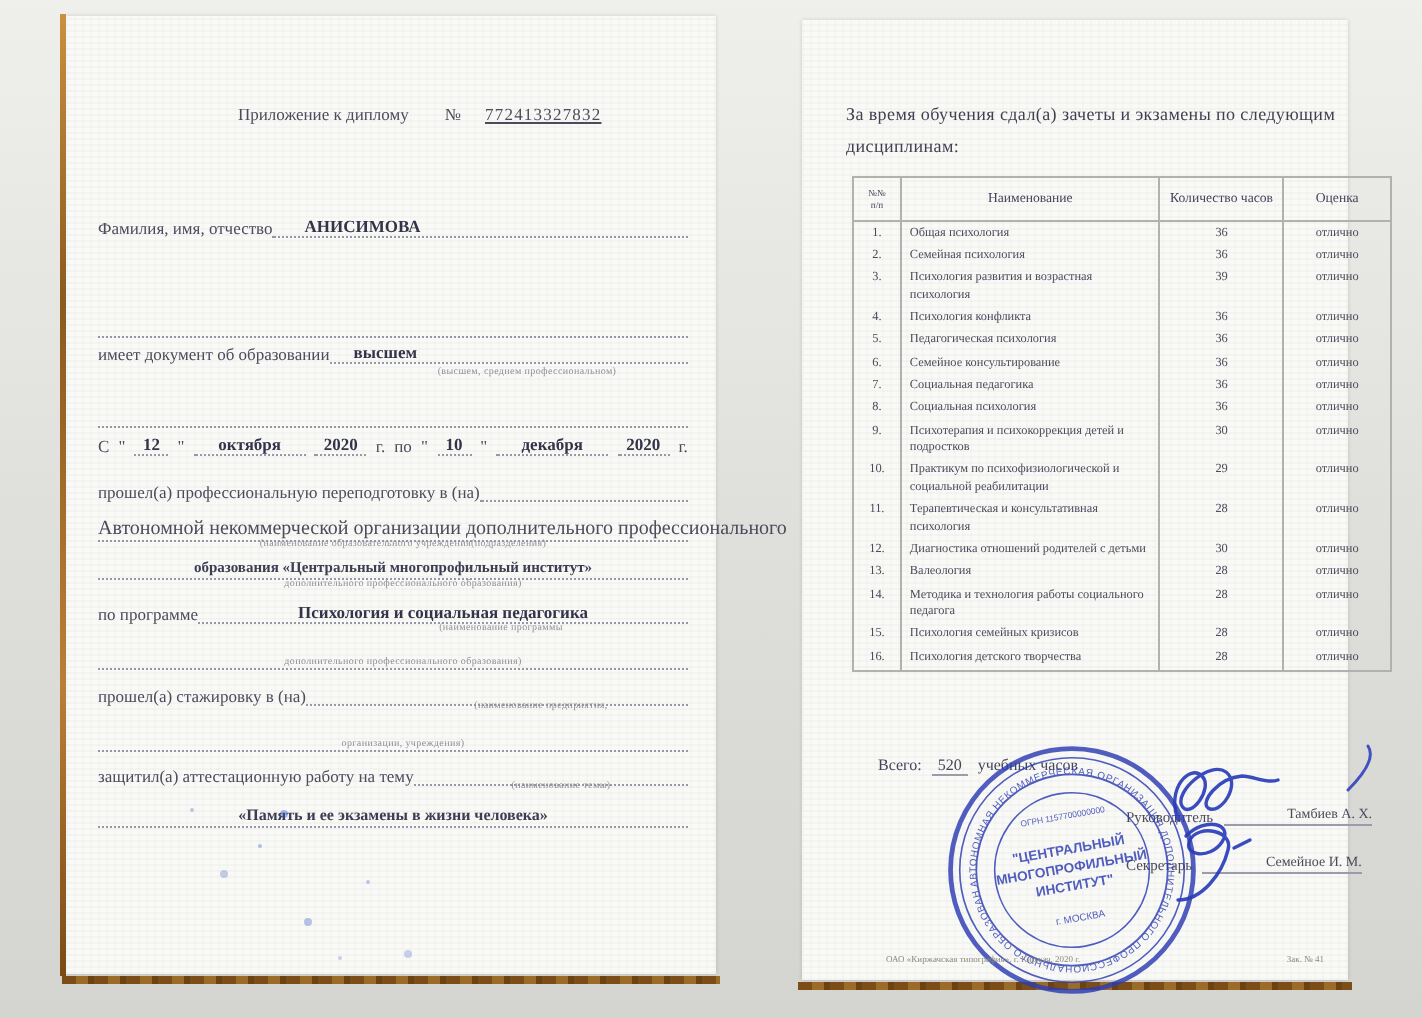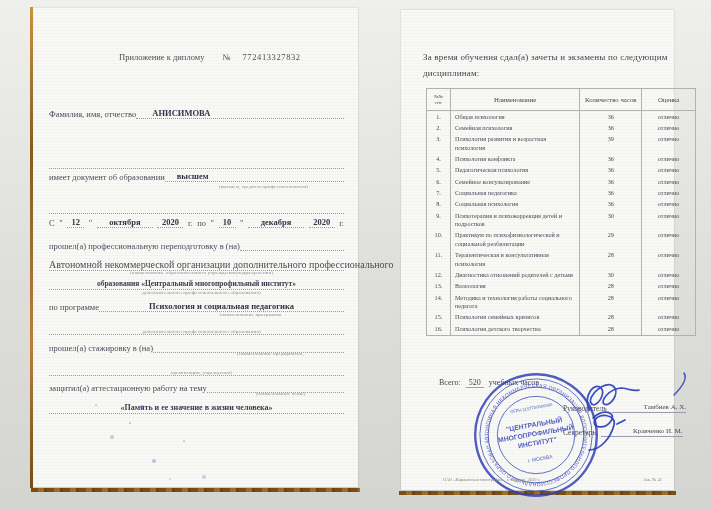--- a/index.html
+++ b/index.html
@@ -24,21 +24,21 @@
          font-size: 8.5px; color: #4b4b5c; white-space: nowrap; }
   .lbl { flex: 0 0 auto; }
   .slot { border-bottom: 1px dotted #9797a8; min-height: 11px; }
   .grow { flex: 1 1 auto; }
   .val { font-weight: 700; color: #333349; }
   .cap { position: absolute; font-size: 5px; color: #8d8d99; letter-spacing: .2px; text-align: center; }
   .center { text-align: center; }
 
   .appendix { top: 44px; padding-left: 70px; }
   .appendix .no { margin-left: 18px; }
-  .appendix .num { margin-left: 12px; letter-spacing: .6px; }
+  .appendix .num { margin-left: 12px; letter-spacing: .6px; text-decoration: underline; }
 
   .r-name   { top: 100px; }  .r-name .slot { padding-left: 16px; }
   .r-given  { top: 124px; }
   .r-empty1 { top: 150px; }
   .r-edu    { top: 163px; }  .r-edu .slot { padding-left: 12px; }
   .cap-edu  { top: 176px; left: 150px; right: 14px; }
   .r-empty2 { top: 195px; }
   .r-period { top: 209px; justify-content: space-between; }
   .r-period .slot { text-align: center; }
   .slot-day { min-width: 17px; }
@@ -186,21 +186,21 @@
         <span class="slot grow"></span>
       </div>
     <div class="cap cap-int2">организации, учреждения)</div>
 
     <div class="row r-thesis">
       <span class="lbl">защитил(а) аттестационную работу на тему</span>
       <span class="slot grow"></span>
     </div>
     <div class="cap cap-th">(наименование темы)</div>
     <div class="row r-theme">
-      <span class="slot grow center">«Память и ее значение в жизни человека»</span>
+      <span class="slot grow center">«Память и ее экзамены в жизни человека»</span>
     </div>
 
     <div class="specks"></div>
   </div>
 
   <div class="page page-right">
     <div class="bottomstrip"></div>
     <div class="texture"></div>
 
     <div class="intro">
@@ -325,21 +325,21 @@
       <span class="tval">520</span>
       <span>учебных часов</span>
     </div>
 
     <div class="sig-row sig-dir">
       <span>Руководитель</span>
       <span class="sig-line">Тамбиев А. Х.</span>
     </div>
     <div class="sig-row sig-sec">
       <span>Секретарь</span>
-      <span class="sig-line">Кравченко И. М.</span>
+      <span class="sig-line">Семейное И. М.</span>
     </div>
 
     <svg class="sig-svg svg-dir" width="66" height="40" viewBox="0 0 66 40">
       <path d="M10,32 C4,16 16,4 22,10 C28,16 16,32 12,25 C8,18 26,2 34,8 C42,14 31,30 25,26 C21,23 30,11 42,10 C48,10 54,14 60,12" fill="none" stroke="#2539b8" stroke-width="1.7" stroke-linecap="round" opacity=".9"></path>
     </svg>
     <svg class="sig-svg svg-tick" width="22" height="28" viewBox="0 0 22 28">
       <path d="M15,3 C19,9 12,18 5,25" fill="none" stroke="#2539b8" stroke-width="1.5" stroke-linecap="round" opacity=".85"></path>
     </svg>
     <svg class="sig-svg svg-sec" width="60" height="48" viewBox="0 0 60 48">
       <path d="M14,12 C24,2 38,6 32,15 C26,24 12,22 16,14 C20,6 38,9 35,19 C32,31 22,44 10,44 M38,18 L46,14" fill="none" stroke="#2539b8" stroke-width="1.7" stroke-linecap="round" opacity=".9"></path>

